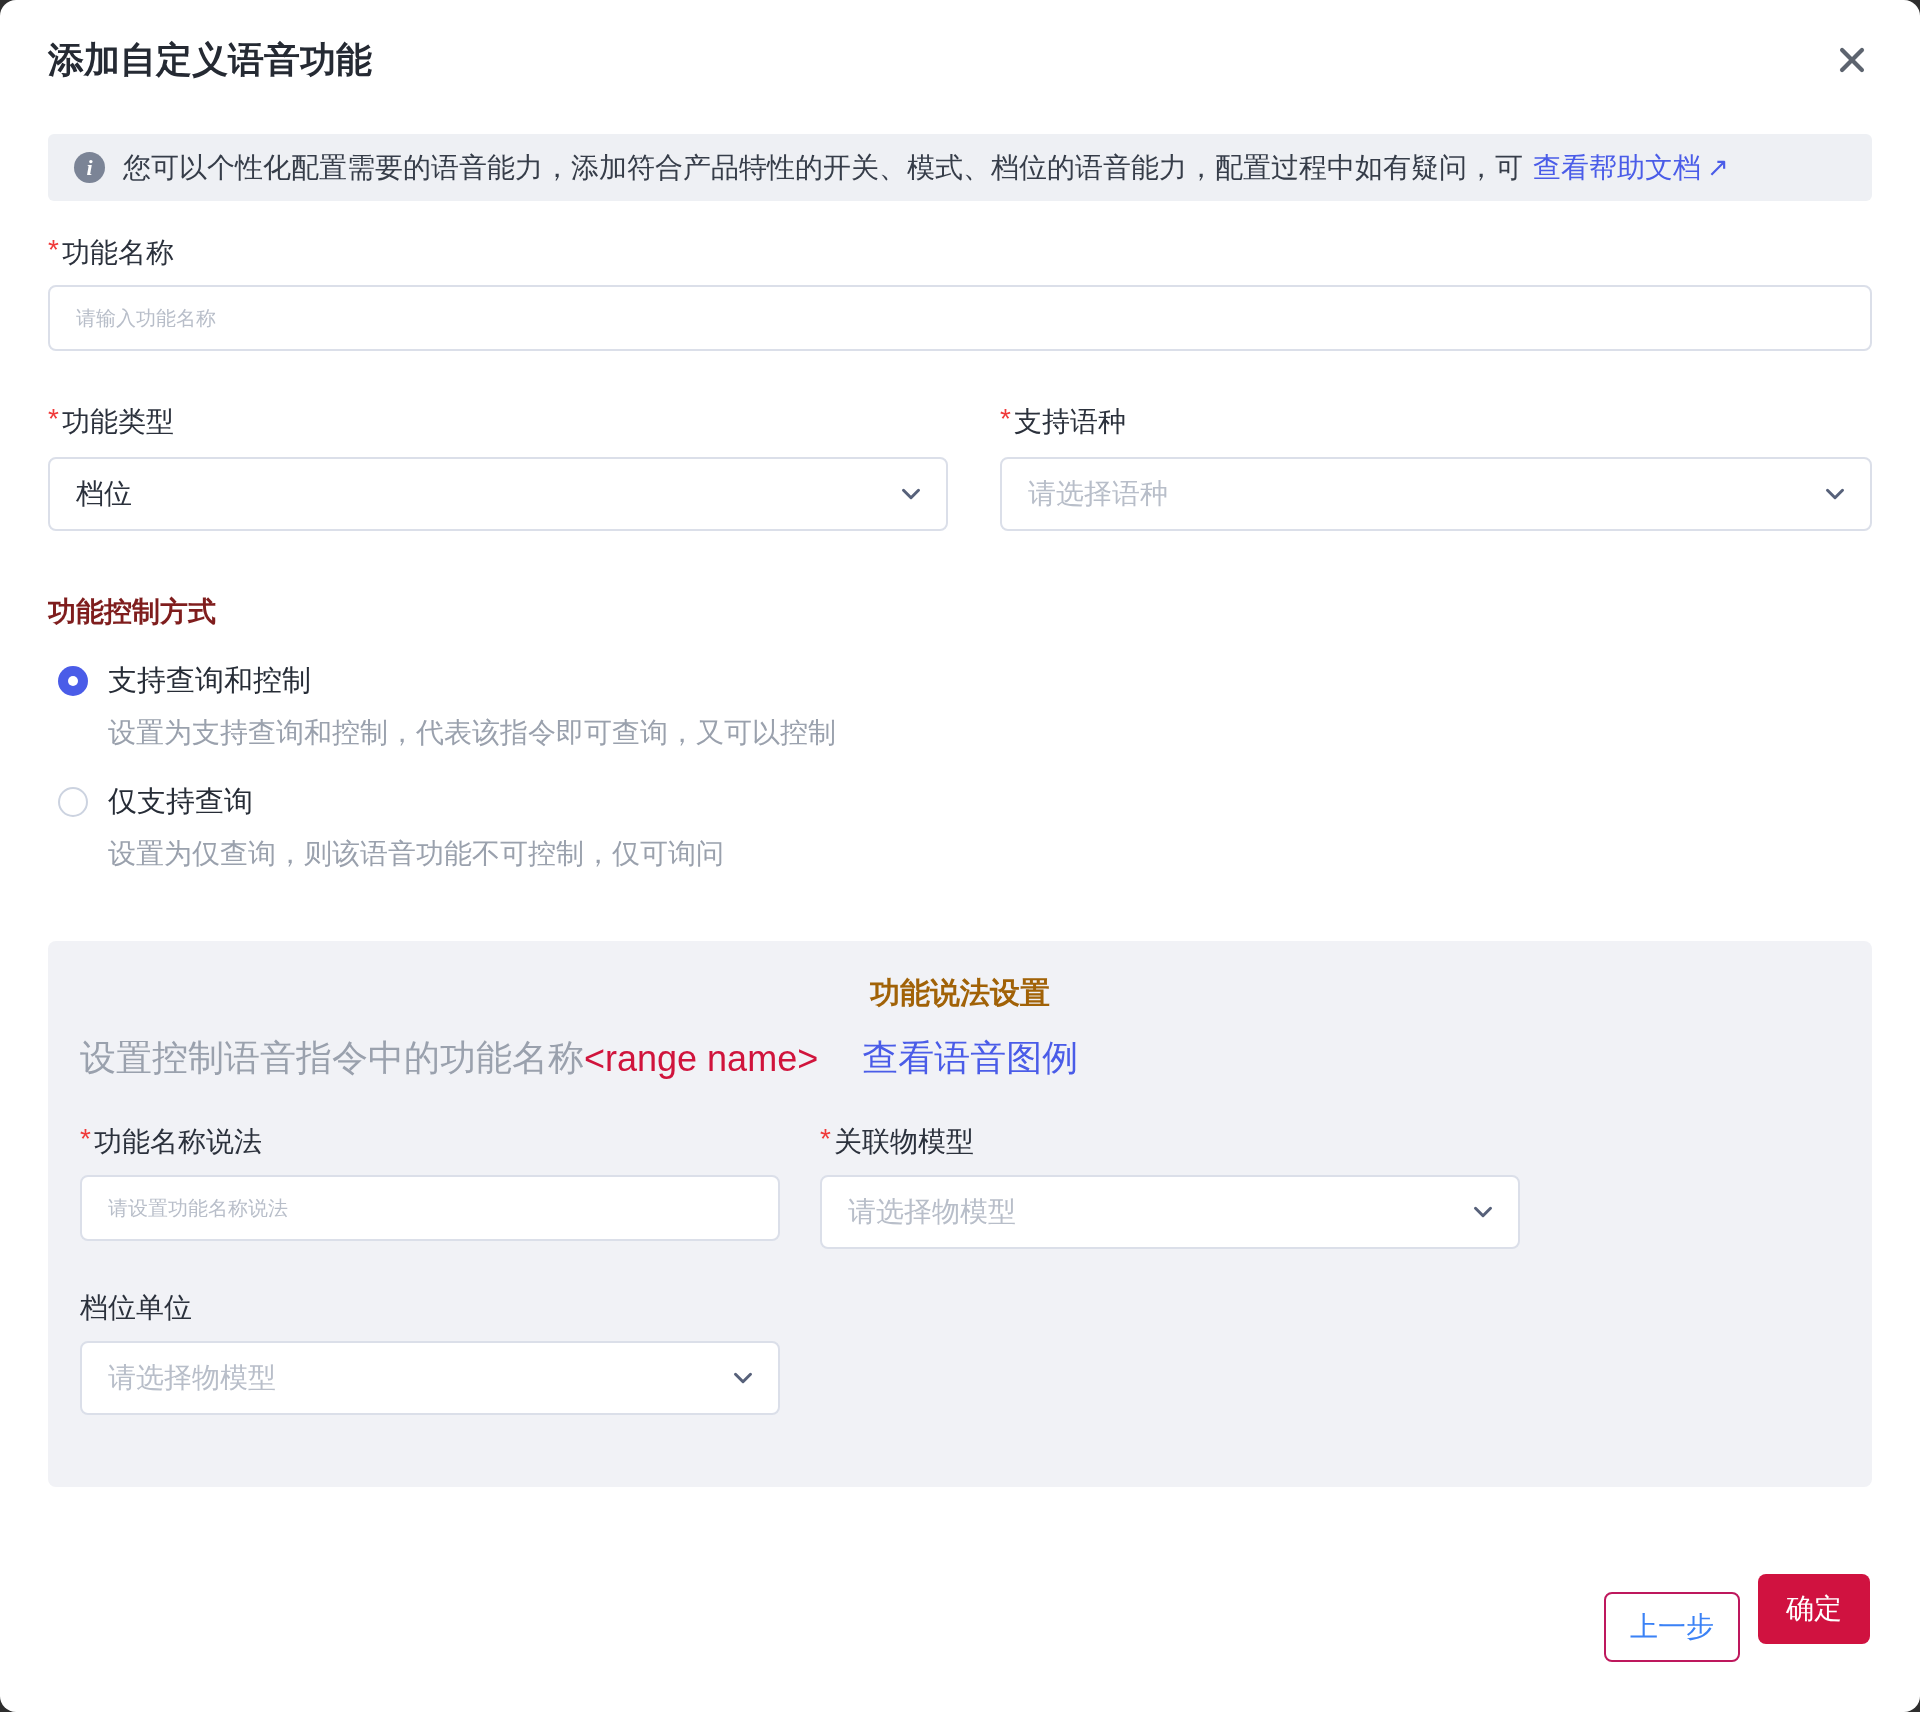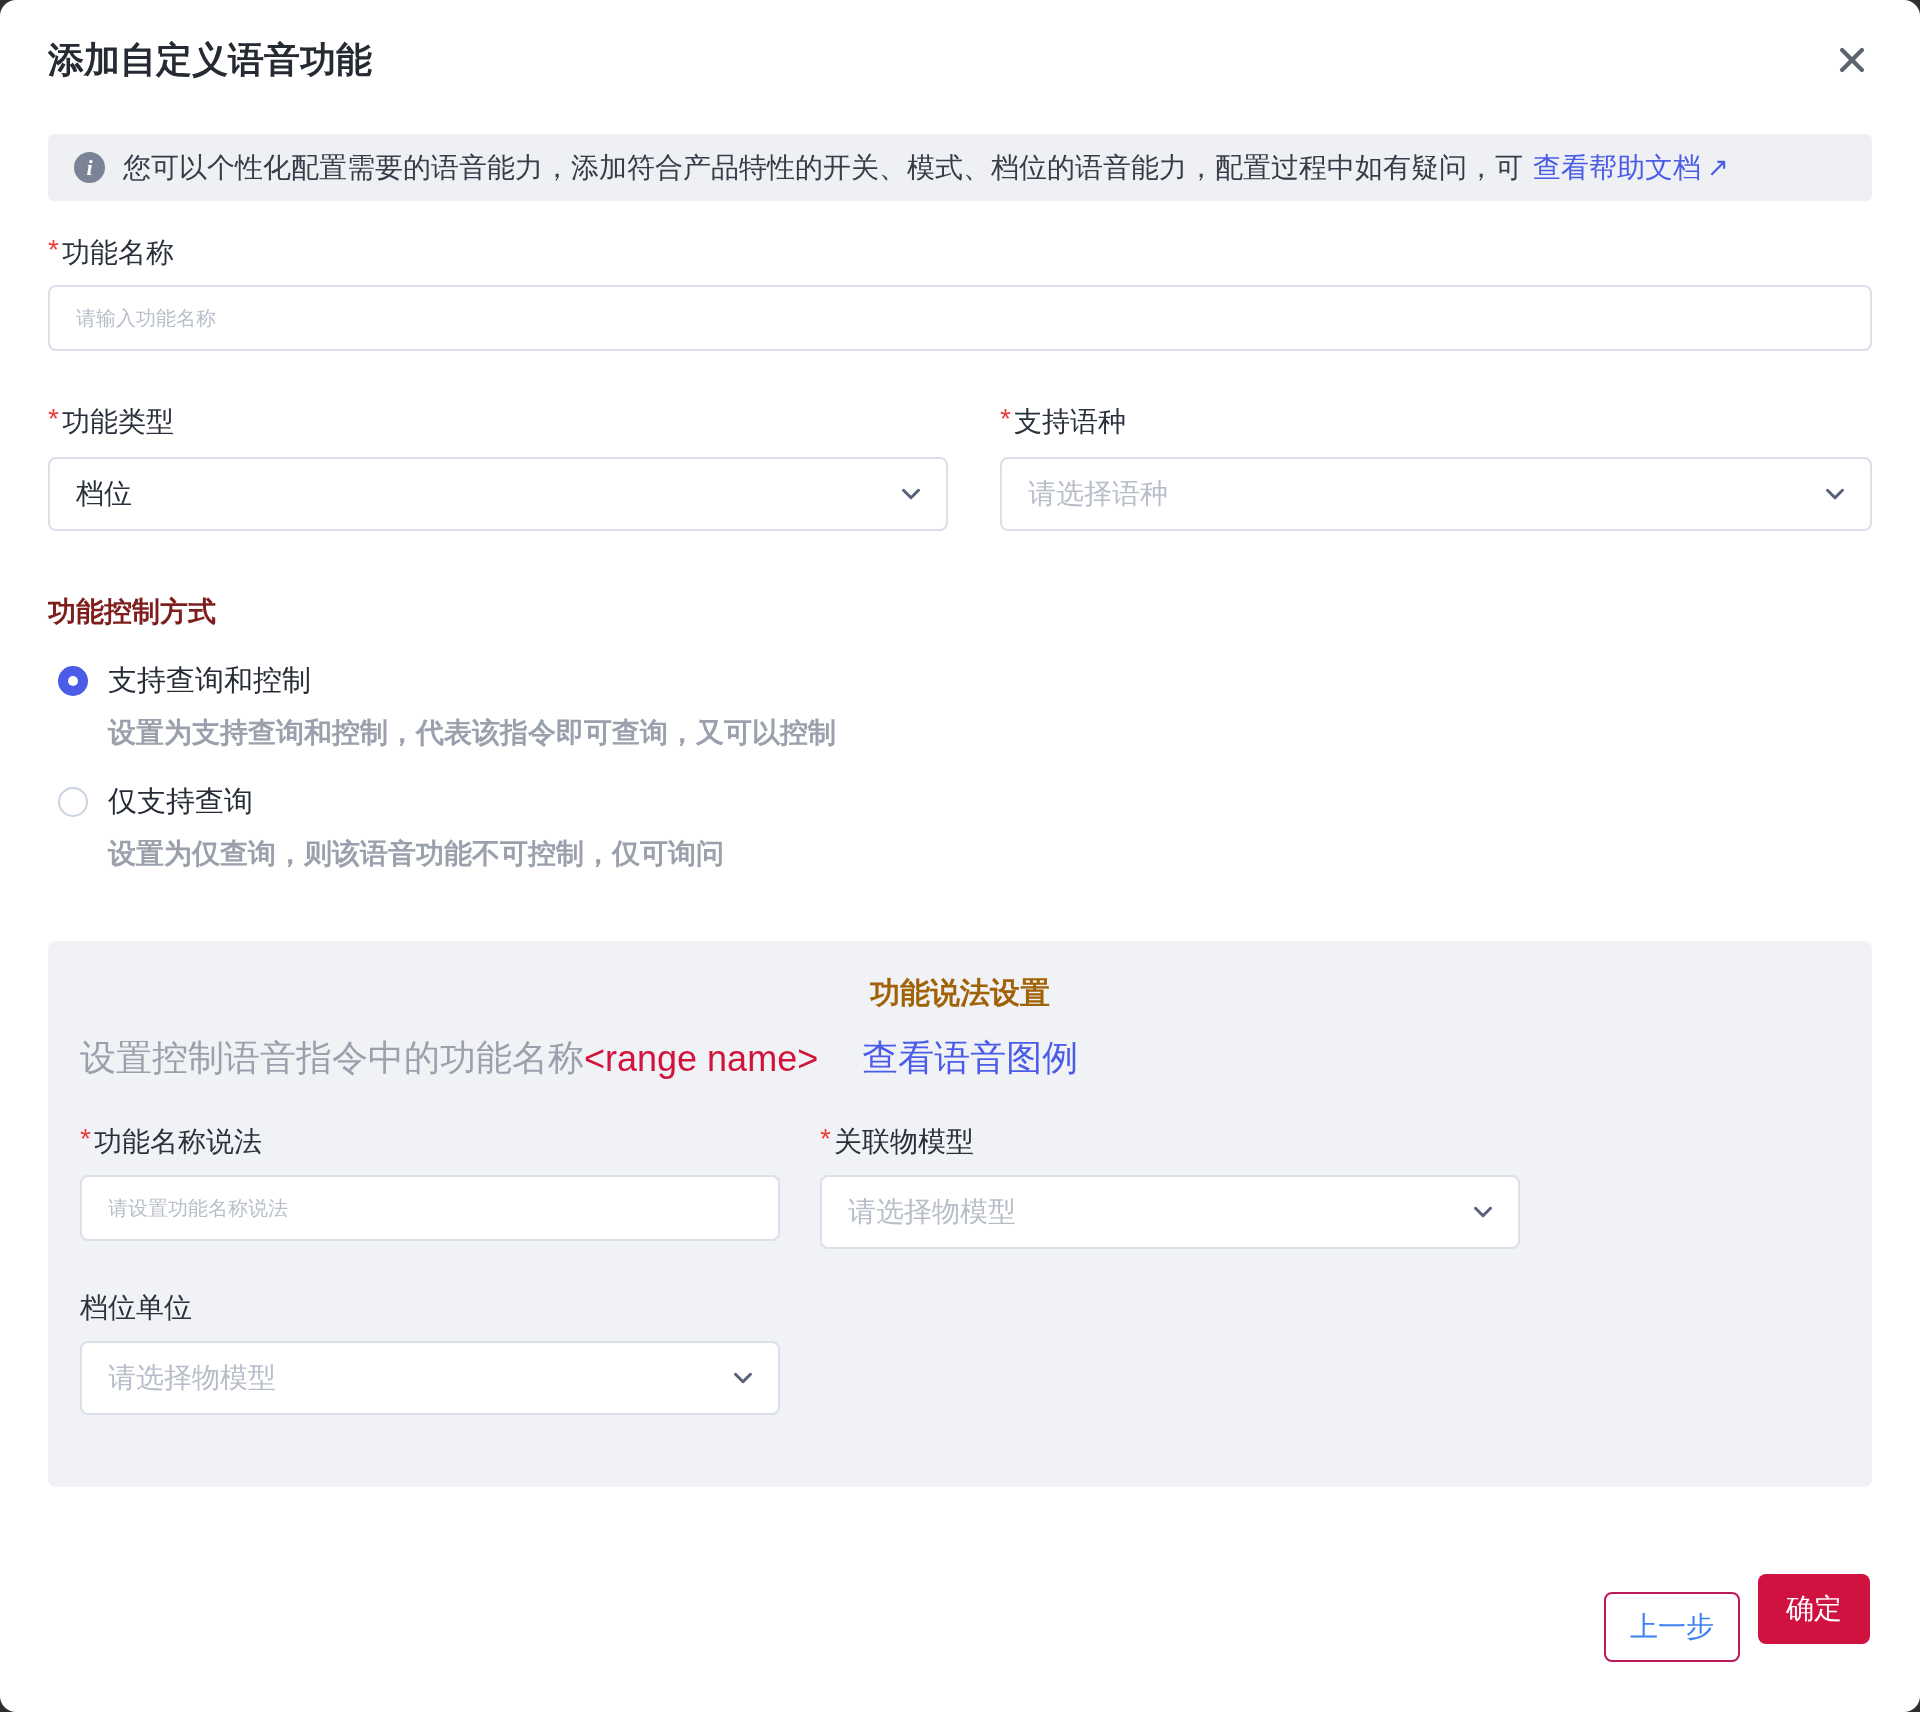--- a/index.html
+++ b/index.html
@@ -44,21 +44,21 @@
 
   .group-label { margin-top:62px; font-size:28px; font-weight:600; color:#7f1d1d; }
 
   .radio-option { display:flex; align-items:center; margin:30px 0 0 10px; cursor:pointer; }
   .radio { width:30px; height:30px; border-radius:50%; flex:0 0 auto;
     display:flex; align-items:center; justify-content:center; }
   .radio.on { background:var(--accent); }
   .radio.on::after { content:""; width:10px; height:10px; border-radius:50%; background:#fff; }
   .radio.off { background:#fff; border:2px solid #ccd3e0; }
   .radio-label { margin-left:20px; font-size:29px; font-weight:500; color:#262c36; }
-  .radio-desc { margin:13px 0 0 60px; font-size:28px; color:#9aa1ad;font-weight:bold; }
+  .radio-desc { margin:13px 0 0 60px; font-size:28px; color:#9aa1ad; }
 
   .gray-section { margin-top:68px; background:#f1f2f6; border-radius:8px;
     padding:32px 32px 72px 32px; }
   .section-title { font-size:30px; font-weight:700; color:#a16207;text-align:center; }
   .section-desc { margin-top:20px; font-size:36px; color:#9aa1ad; display:flex; align-items:center; }
   .range-name { color:var(--range-red); }
   .legend-link { color:var(--accent); margin-left:44px; cursor:pointer; }
   .fields-grid { display:grid; grid-template-columns:700px 700px; column-gap:40px; }
   .gray-section .form-label { margin:40px 0 14px; }
 

